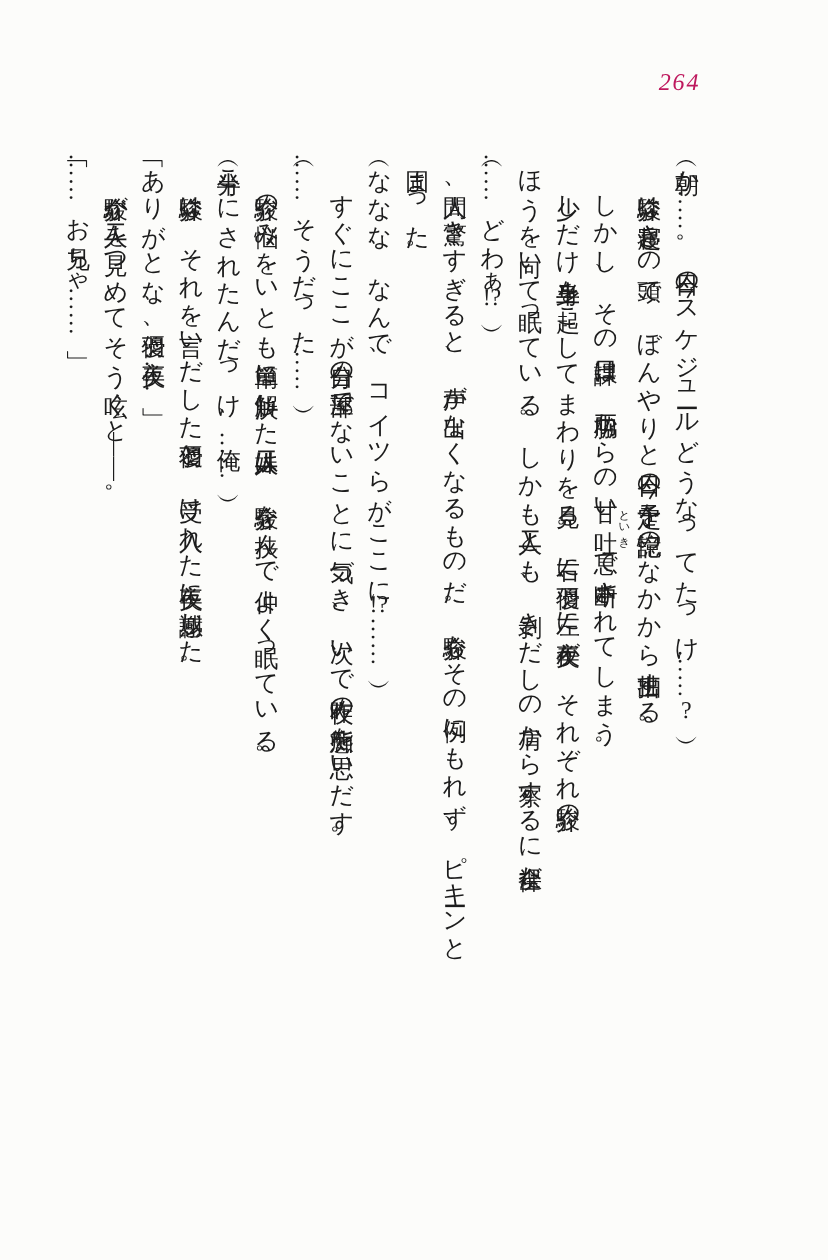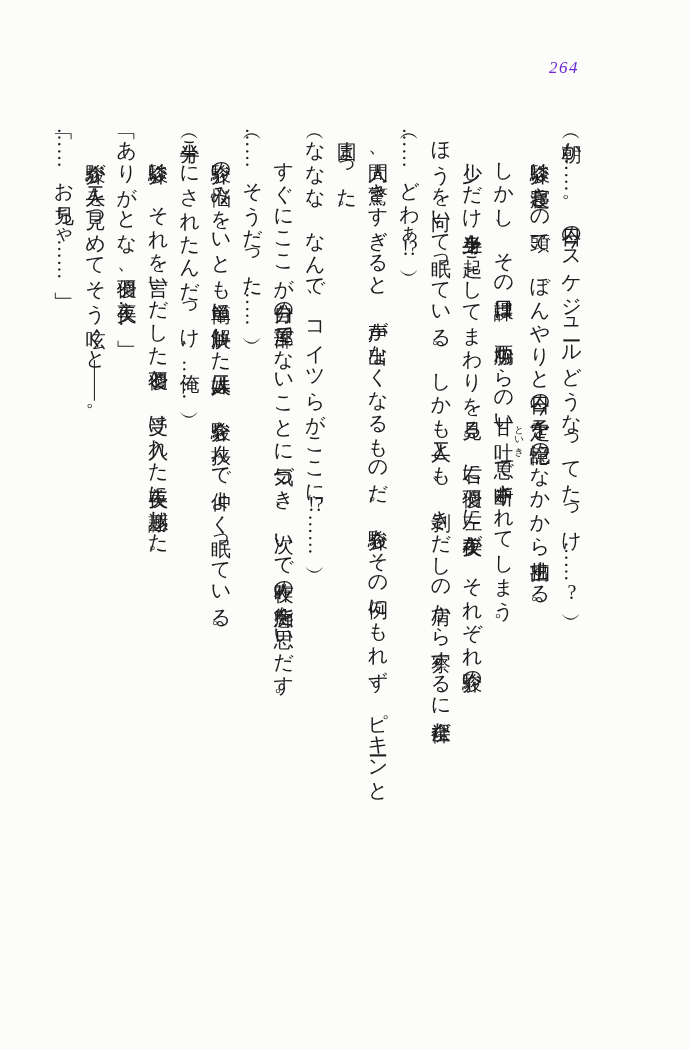--- a/index.html
+++ b/index.html
@@ -12,23 +12,23 @@
   .book-page {
     position: relative;
     width: 690px; height: 1050px;
     background: #fcfcfa;
     color: #1c1c1c;
     overflow: hidden;
   }
   .page-number {
     position: absolute;
     top: 58px; left: 549px;
-    font-size: 17px;
+    font-size: 20px;
     letter-spacing: 1.5px;
-    color: #6d28d9;
+    color: #be185d;
     font-style: italic;
   }
   .page-text {
     position: absolute;
     top: 127px; right: 103px;
     width: 536px; height: 800px;
     writing-mode: vertical-rl;
     text-orientation: mixed;
     font-size: 20px;
     letter-spacing: 0.45px;

